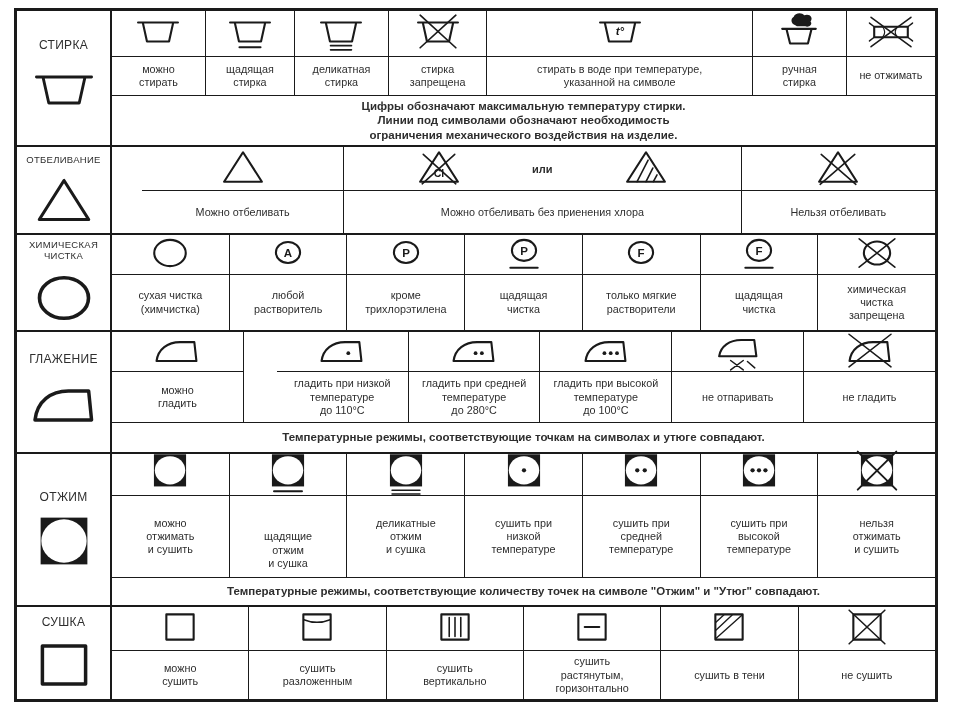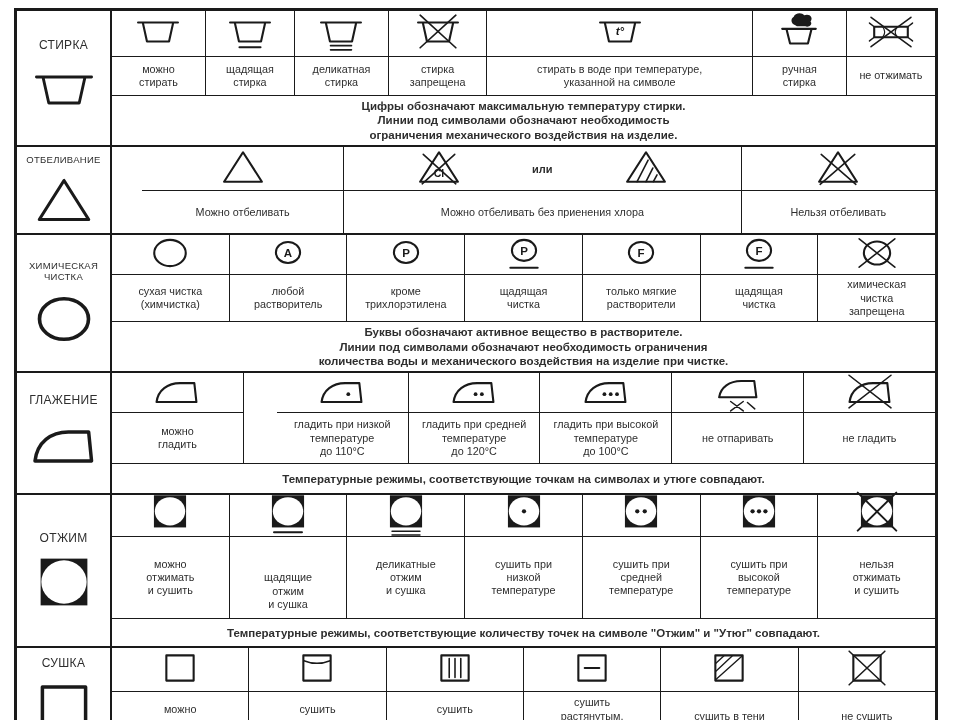--- a/index.html
+++ b/index.html
@@ -236,23 +236,20 @@
               <span><svg xmlns="http://www.w3.org/2000/svg" width="52" height="42" viewBox="0 0 48 40" fill="none" stroke="#1a1a1a" stroke-width="2" stroke-linecap="round" stroke-linejoin="round">
                   <ellipse cx="24" cy="20" rx="12.5" ry="11"></ellipse>
                   <path d="M7 6.5 L41 33.5 M41 6.5 L7 33.5" stroke-width="1.5"></path>
                 </svg></span>
             </div>
             <div class="lab">химическая
 чистка
 запрещена</div>
           </div>
         </div>
-        <div class="note">Буквы обозначают активное вещество в растворителе.
-Линии под символами обозначают необходимость ограничения
-количества воды и механического воздействия на изделие при чистке.</div>
       </div>
     </div>
     <div class="sec" style="--s: 40px; --l: 50px; --n: 30px;">
       <div class="sec-label">
         <div class="sec-title">ГЛАЖЕНИЕ</div>
         <div class="sec-icon">
           <svg xmlns="http://www.w3.org/2000/svg" width="74" height="58" viewBox="0 0 48 40" fill="none" stroke="#1a1a1a" stroke-width="2" stroke-linecap="round" stroke-linejoin="round">
             <path d="M4 31 C5.5 18 15 11 27 11 H41 L43 31 Z" stroke-width="2.4"></path>
           </svg>
         </div>
@@ -282,21 +279,21 @@
           <div class="col" style="flex: 1 1 0%;">
             <div class="sym">
               <span><svg xmlns="http://www.w3.org/2000/svg" width="52" height="42" viewBox="0 0 48 40" fill="none" stroke="#1a1a1a" stroke-width="2" stroke-linecap="round" stroke-linejoin="round">
                   <path d="M4.5 30.5 C6 19 15 12.5 27 12.5 H40.5 L42.5 30.5 Z"></path>
                   <circle cx="25.5" cy="23" r="1.8" fill="#1a1a1a" stroke="none"></circle>
                   <circle cx="31.5" cy="23" r="1.8" fill="#1a1a1a" stroke="none"></circle>
                 </svg></span>
             </div>
             <div class="lab">гладить при средней
 температуре
-до 120°С</div>
+до 280°С</div>
           </div>
           <div class="col" style="flex: 1 1 0%;">
             <div class="sym">
               <span><svg xmlns="http://www.w3.org/2000/svg" width="52" height="42" viewBox="0 0 48 40" fill="none" stroke="#1a1a1a" stroke-width="2" stroke-linecap="round" stroke-linejoin="round">
                   <path d="M4.5 30.5 C6 19 15 12.5 27 12.5 H40.5 L42.5 30.5 Z"></path>
                   <circle cx="22.5" cy="23" r="1.8" fill="#1a1a1a" stroke="none"></circle>
                   <circle cx="28.5" cy="23" r="1.8" fill="#1a1a1a" stroke="none"></circle>
                   <circle cx="34.5" cy="23" r="1.8" fill="#1a1a1a" stroke="none"></circle>
                 </svg></span>
             </div>

